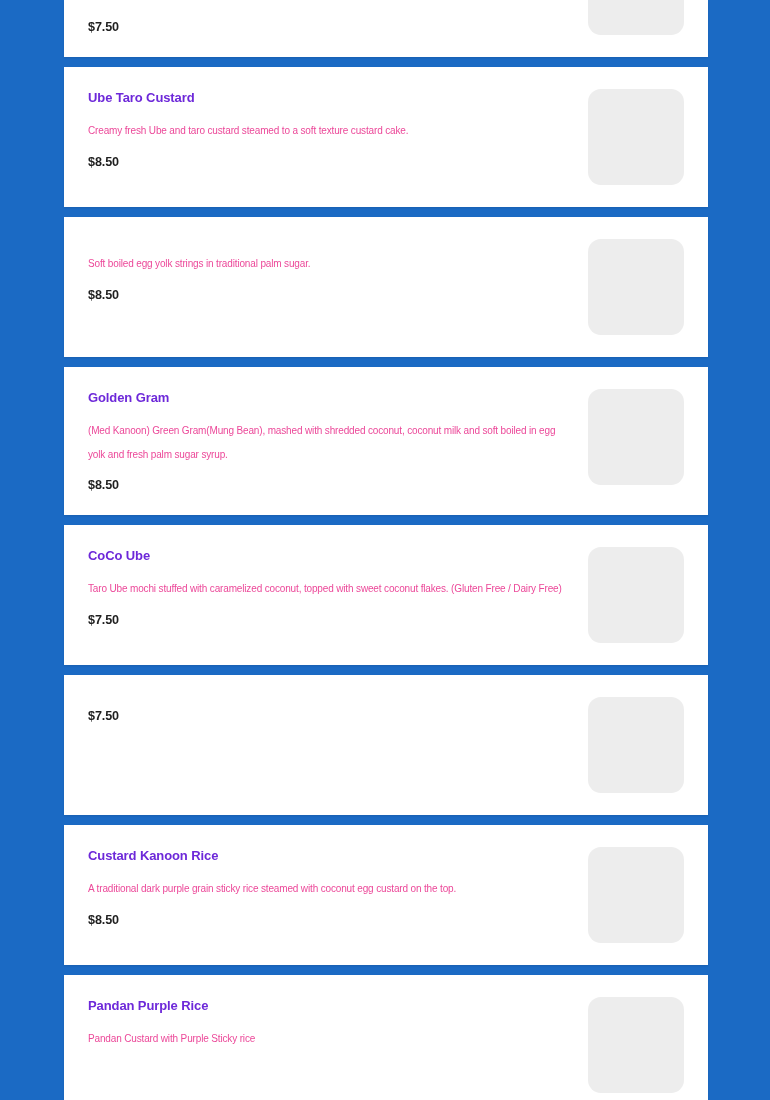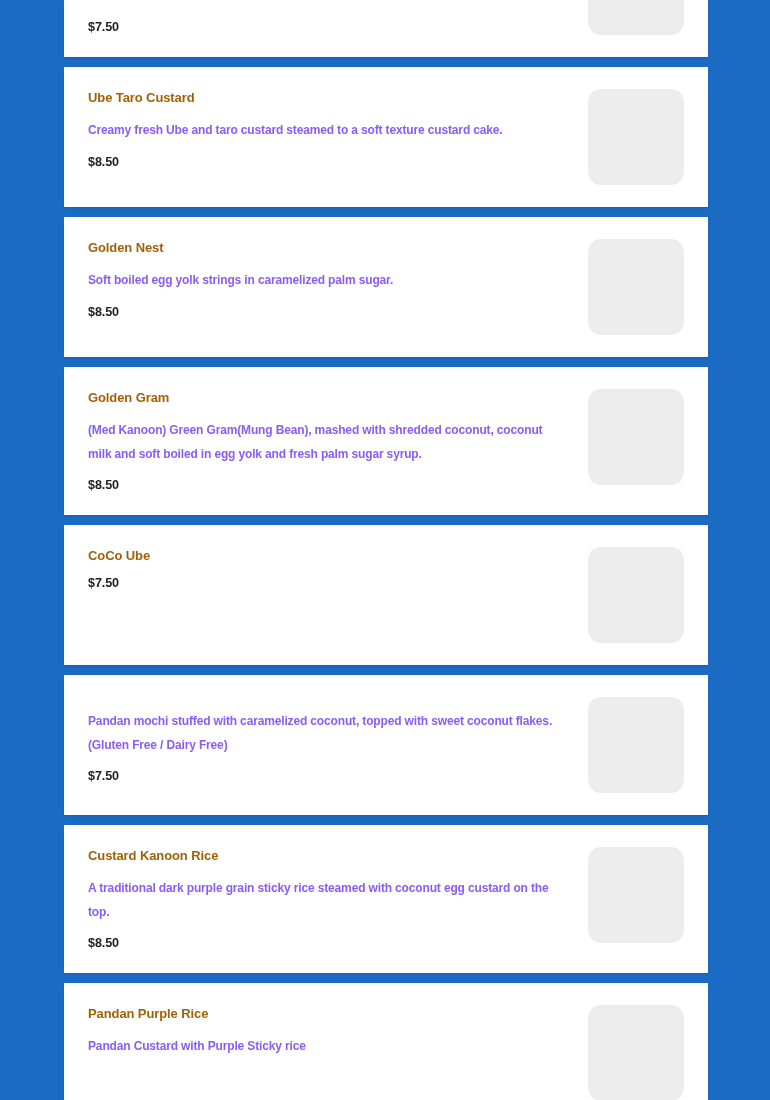--- a/index.html
+++ b/index.html
@@ -68,30 +68,30 @@
 
   .card-text {
     flex: 1 1 auto;
     min-width: 0;
     padding-right: 22px;
   }
 
   .item-name {
     font-size: 13px;
     font-weight: bold;
-    color: #a16207;
+    color: #6d28d9;
     line-height: 17px;
     letter-spacing: -0.1px;
   }
 
   .item-desc {
     margin-top: 13px;
-    font-size: 12px;
-    font-weight: bold;
-    color: #8b5cf6;
+    font-size: 10px;
+    font-weight: normal;
+    color: #ec4899;
     line-height: 23.5px;
     max-width: 478px;
     letter-spacing: -0.15px;
   }
 
   .item-price {
     margin-top: 11px;
     font-size: 12.6px;
     font-weight: bold;
     color: #1f1f1f;
@@ -126,47 +126,46 @@
       <div class="card-text">
         <div class="item-name">Ube Taro Custard</div>
         <div class="item-desc">Creamy fresh Ube and taro custard steamed to a soft texture custard cake.</div>
         <div class="item-price">$8.50</div>
       </div>
       <div class="card-thumb"></div>
     </div>
 
     <div class="menu-card">
       <div class="card-text">
-        <div class="item-name">Golden Nest</div>
-        <div class="item-desc">Soft boiled egg yolk strings in caramelized palm sugar.</div>
+        <div class="item-desc">Soft boiled egg yolk strings in traditional palm sugar.</div>
         <div class="item-price">$8.50</div>
       </div>
       <div class="card-thumb"></div>
     </div>
 
     <div class="menu-card">
       <div class="card-text">
         <div class="item-name">Golden Gram</div>
         <div class="item-desc">(Med Kanoon) Green Gram(Mung Bean), mashed with shredded coconut, coconut milk and soft boiled in egg yolk and fresh palm sugar syrup.</div>
         <div class="item-price">$8.50</div>
       </div>
       <div class="card-thumb"></div>
     </div>
 
     <div class="menu-card">
       <div class="card-text">
         <div class="item-name">CoCo Ube</div>
+        <div class="item-desc">Taro Ube mochi stuffed with caramelized coconut, topped with sweet coconut flakes. (Gluten Free / Dairy Free)</div>
         <div class="item-price">$7.50</div>
       </div>
       <div class="card-thumb"></div>
     </div>
 
     <div class="menu-card">
       <div class="card-text">
-        <div class="item-desc">Pandan mochi stuffed with caramelized coconut, topped with sweet coconut flakes. (Gluten Free / Dairy Free)</div>
         <div class="item-price">$7.50</div>
       </div>
       <div class="card-thumb"></div>
     </div>
 
     <div class="menu-card">
       <div class="card-text">
         <div class="item-name">Custard Kanoon Rice</div>
         <div class="item-desc">A traditional dark purple grain sticky rice steamed with coconut egg custard on the top.</div>
         <div class="item-price">$8.50</div>

